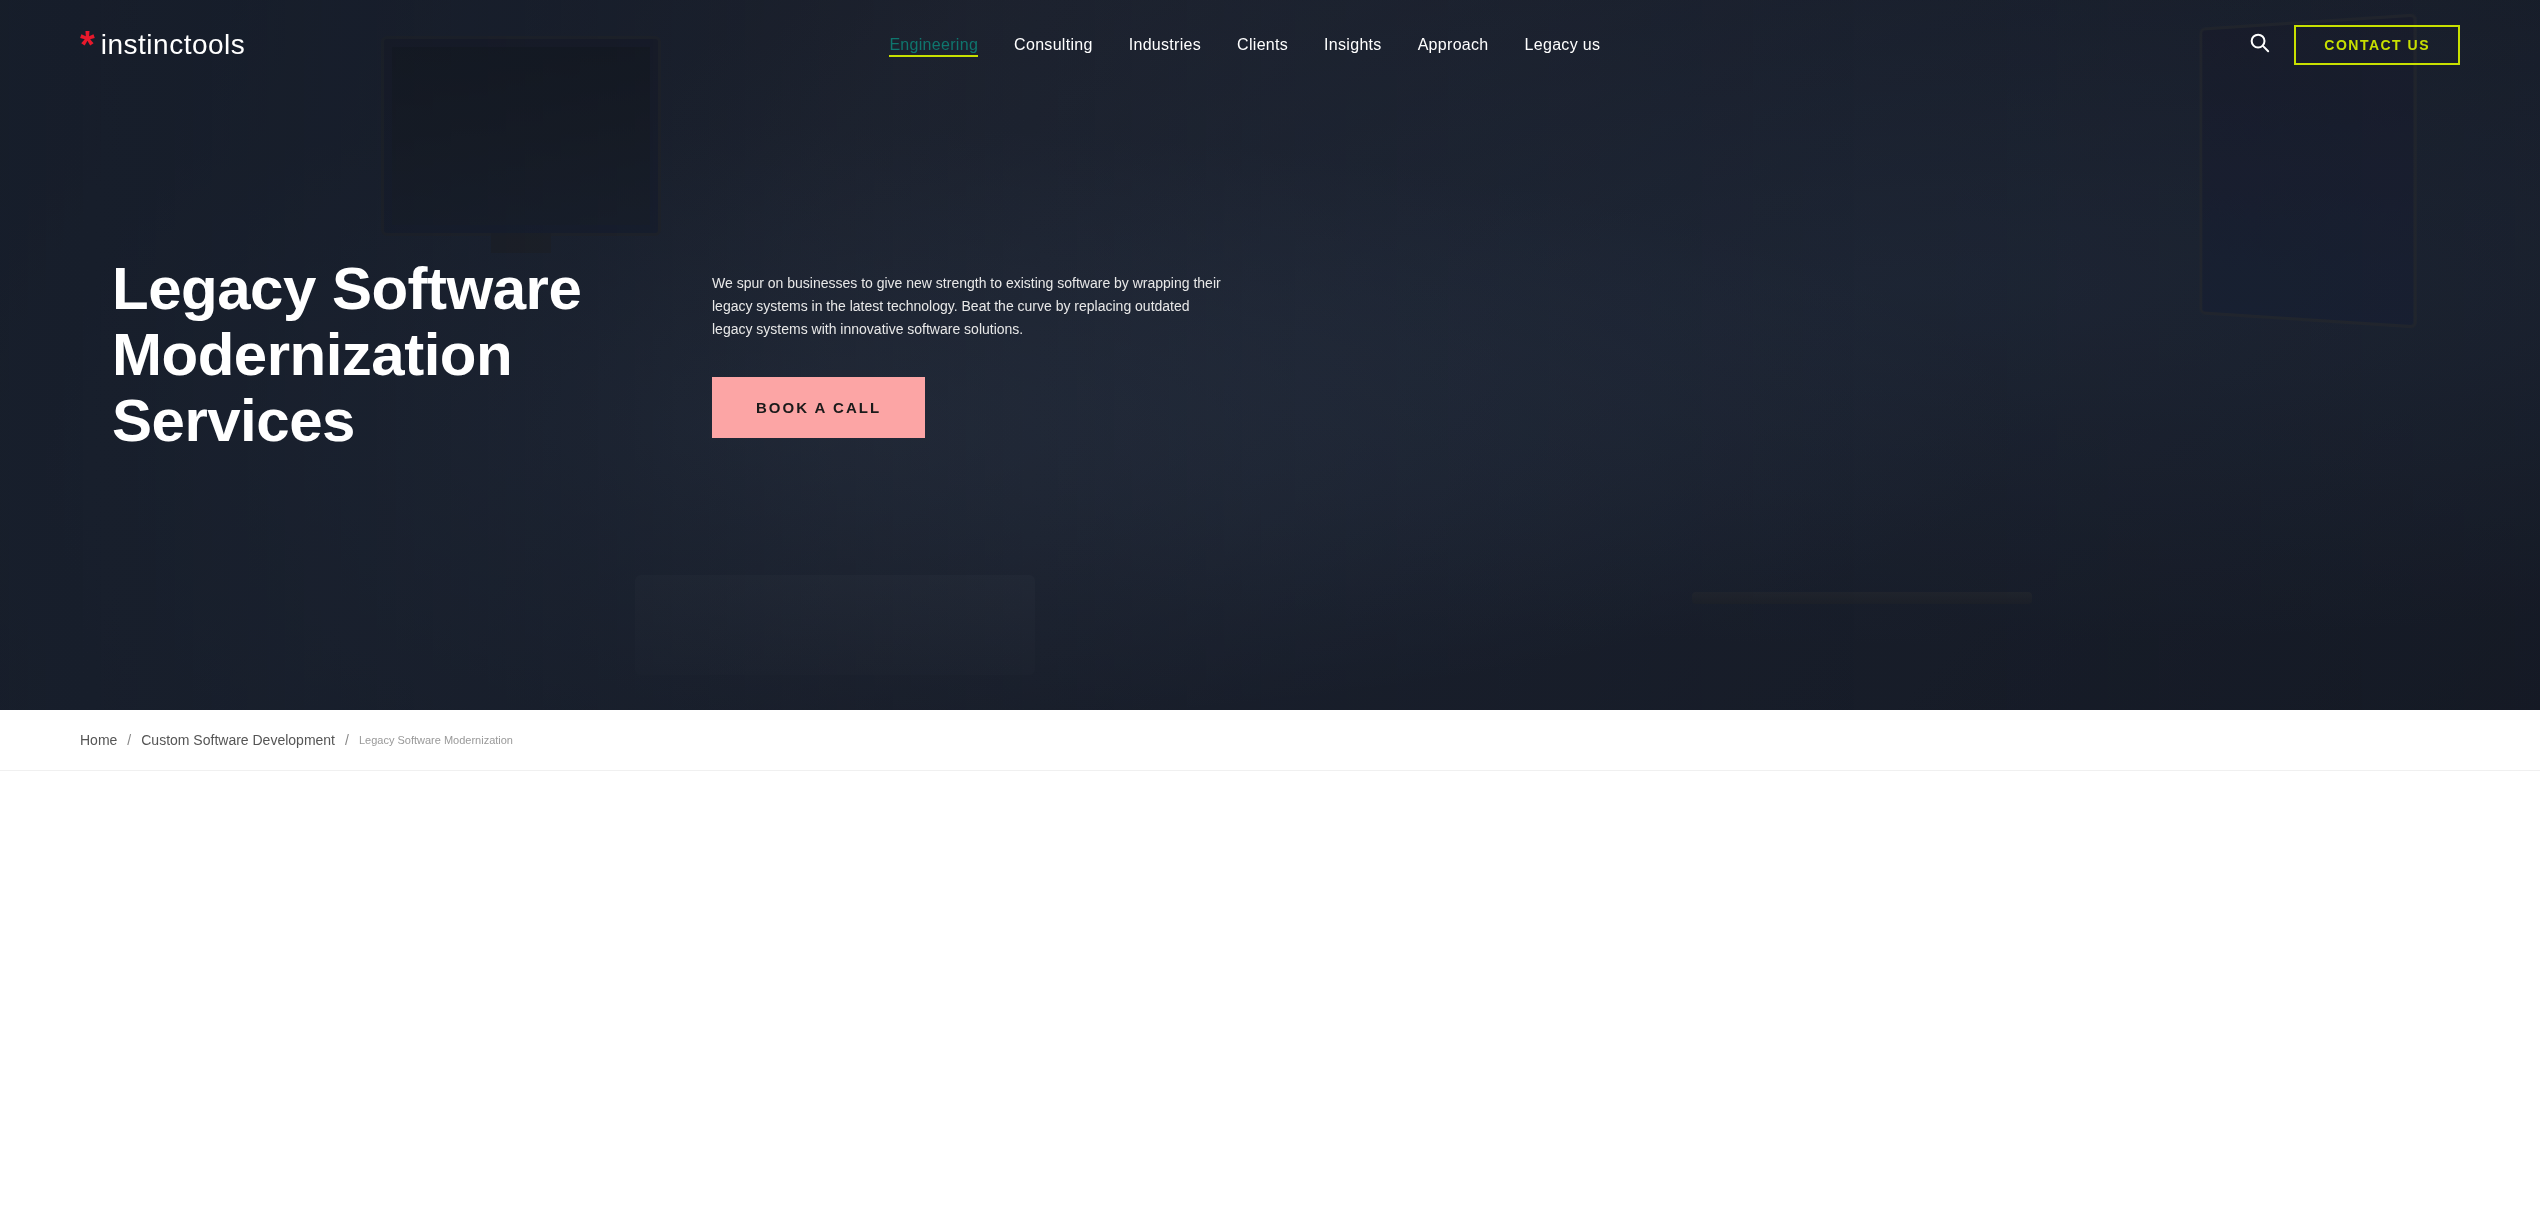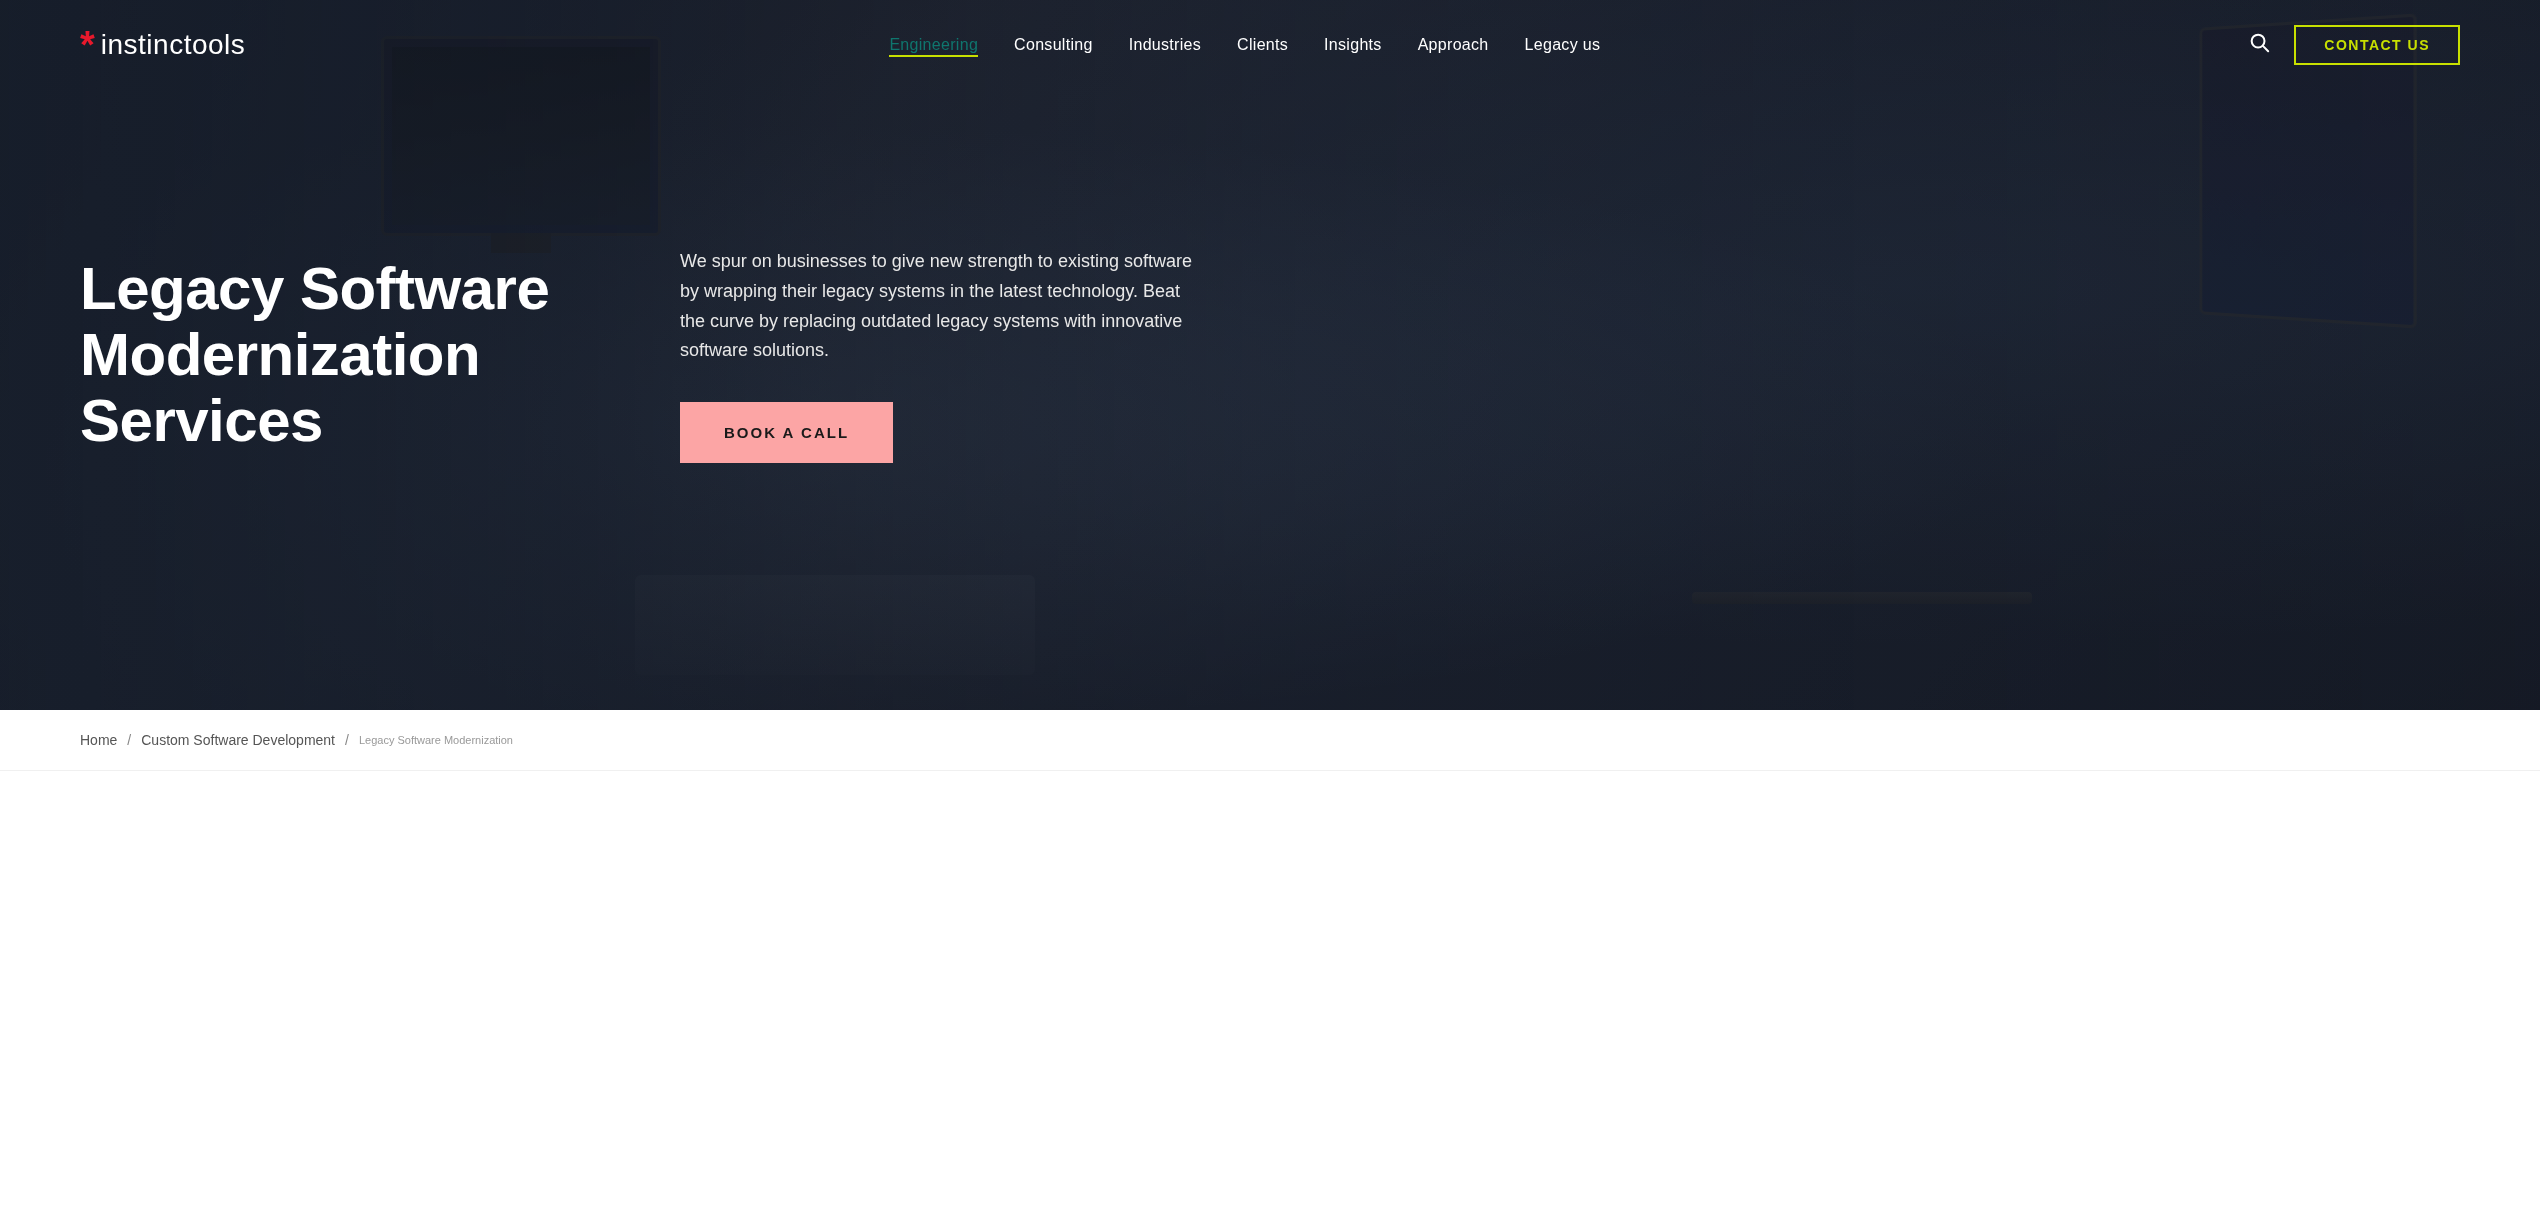--- a/index.html
+++ b/index.html
@@ -221,21 +221,21 @@
       );
       z-index: 0;
     }
 
     .hero-content {
       position: relative;
       z-index: 2;
       width: 100%;
       display: flex;
       align-items: center;
-      padding: 0 80px;
+      padding: 0 112px;
       gap: 80px;
     }
 
     .hero-left {
       flex: 1;
       max-width: 520px;
     }
 
     .hero-title {
       font-size: 60px;
@@ -244,21 +244,21 @@
       line-height: 1.1;
       letter-spacing: -0.5px;
     }
 
     .hero-right {
       flex: 1;
       max-width: 520px;
     }
 
     .hero-description {
-      font-size: 18px;
+      font-size: 14px;
       color: #e8e8e8;
       line-height: 1.65;
       margin-bottom: 36px;
       font-weight: 300;
     }
 
     .book-call-btn {
       display: inline-block;
       background: #fca5a5;
       color: #1a1a1a;

